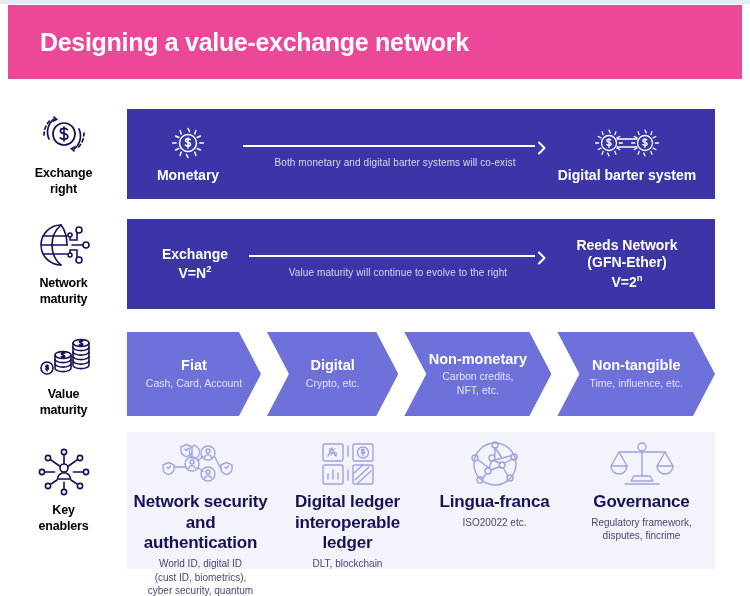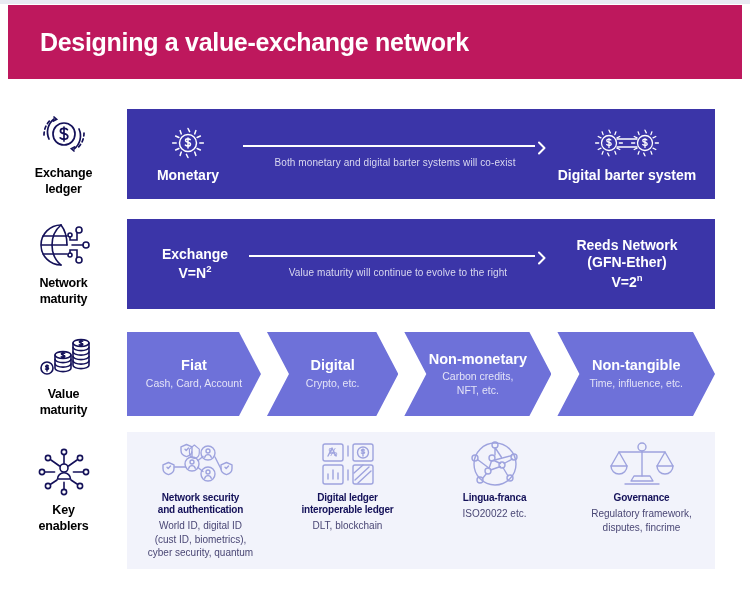--- a/index.html
+++ b/index.html
@@ -10,21 +10,21 @@
     overflow:hidden;
     position:relative;
     border-top:4px solid #e8eaf2;
     box-sizing:border-box;
   }
   .slide{position:relative;width:750px;height:592px;background:#fff;}
 
   
   .header{
     position:absolute;left:8px;top:1px;width:734px;height:74px;
-    background:#be185d;display:flex;align-items:center;
+    background:#ec4899;display:flex;align-items:center;
   }
   .header h1{
     margin:0;padding-left:32px;color:#ffffff;
     font-size:25px;font-weight:700;letter-spacing:-0.3px;
   }
 
   
   .row{position:absolute;left:0;width:750px;display:flex;}
   .rowlabel{
     width:127px;flex:0 0 127px;
@@ -87,21 +87,21 @@
   
   .enablers{
     flex:1;margin-right:35px;background:#f2f3fb;height:137px;
     display:flex;align-items:flex-start;padding-top:8px;box-sizing:border-box;
   }
   .enabler{
     flex:1;display:flex;flex-direction:column;align-items:center;text-align:center;
     padding:0 6px;box-sizing:border-box;
   }
   .enabler .et{
-    font-size:10px;font-weight:700;color:#141159;line-height:1.22;margin-top:4px;
+    font-size:17px;font-weight:700;color:#141159;line-height:1.22;margin-top:4px;
     letter-spacing:-0.2px;
   }
   .enabler .es{font-size:10px;color:#4a4775;line-height:1.35;margin-top:3px;}
   sup{font-size:0.68em;}
 </style>
 </head>
 <body>
 
 <div class="slide">
 
@@ -116,21 +116,21 @@
           <circle cx="28" cy="25" r="11"></circle>
           <path d="M28 18v14M31.4 20.6c-.9-.8-2.1-1.2-3.4-1.2-2.2 0-3.6 1.1-3.6 2.6s1.3 2.2 3.6 2.7c2.4.5 3.8 1.2 3.8 2.9 0 1.6-1.6 2.7-3.8 2.7-1.5 0-2.9-.5-3.8-1.4"></path>
           <path d="M13 30a16.5 16.5 0 0 1 5-20" stroke-dasharray="0"></path>
           <path d="M43 20a16.5 16.5 0 0 1-5 20"></path>
           <path d="M18 8l2.6 2.4-3.2 1.6"></path>
           <path d="M38 42l-2.6-2.4 3.2-1.6"></path>
           <path d="M8 26a20.5 20.5 0 0 1 7-15.5" stroke-dasharray="3 3"></path>
           <path d="M48 24a20.5 20.5 0 0 1-7 15.5" stroke-dasharray="3 3"></path>
         </svg>
       </span>
-      <span class="lbltext"><span>Exchange</span><br><span>ledger</span></span>
+      <span class="lbltext"><span>Exchange</span><br><span>right</span></span>
     </div>
 
     <div class="band">
       <div class="endcap left">
         <span class="ico">
           <svg width="42" height="40" viewBox="0 0 42 40" fill="none" stroke="#ffffff" stroke-width="1.5" stroke-linecap="round" stroke-linejoin="round">
             <circle cx="21" cy="19" r="8.5"></circle>
             <path d="M21 14v10M23.2 15.6c-.6-.5-1.4-.8-2.3-.8-1.5 0-2.4.7-2.4 1.7s.9 1.5 2.4 1.8c1.6.3 2.6.8 2.6 1.9 0 1.1-1.1 1.8-2.6 1.8-1 0-1.9-.3-2.5-.9"></path>
             <path d="M21 4.5l1.6 3.2M21 33.5l-1.6-3.2M33.4 12l-3.3 1.5M8.6 26l3.3-1.5M33.4 26l-3.3-1.5M8.6 12l3.3 1.5M28.9 6.6l-1.2 3.3M13.1 31.4l1.2-3.3M36.4 19h-3.6M5.6 19h3.6M28.9 31.4l-1.2-3.3M13.1 6.6l1.2 3.3"></path>
           </svg>

